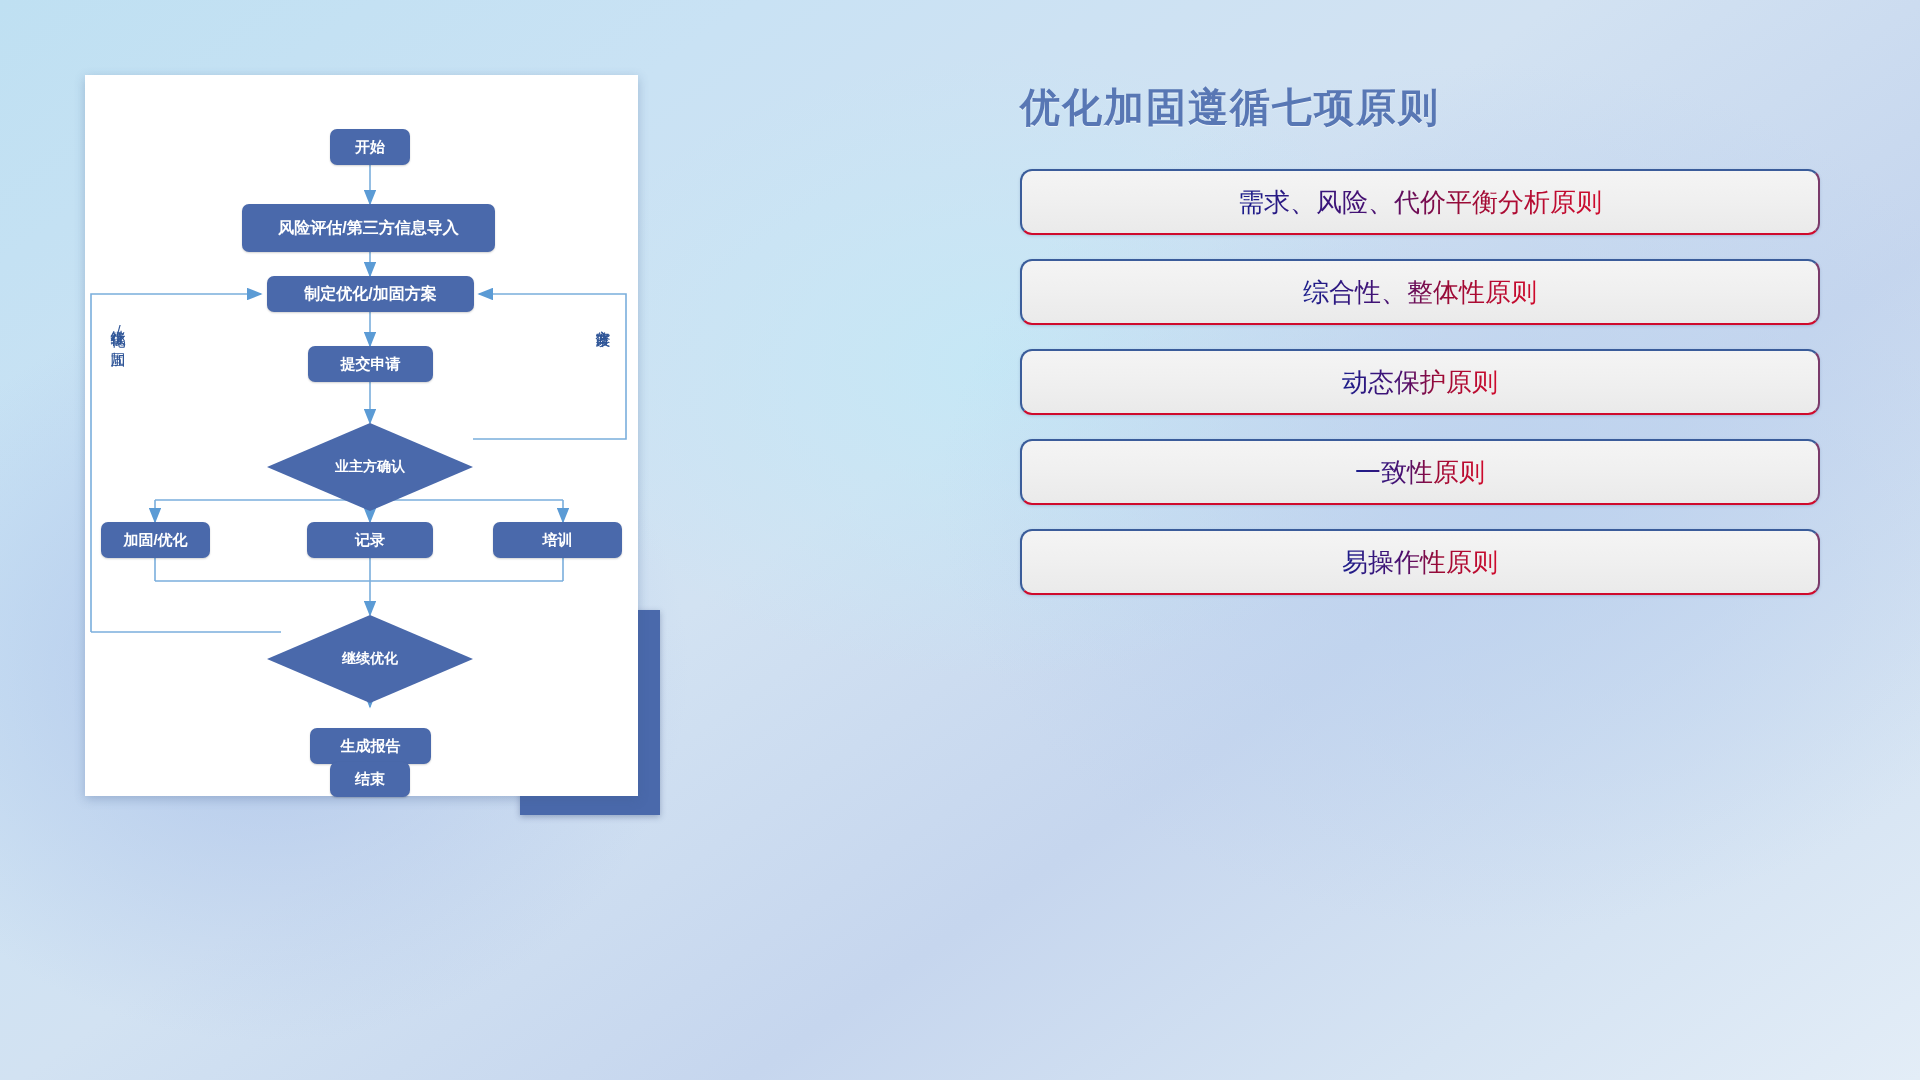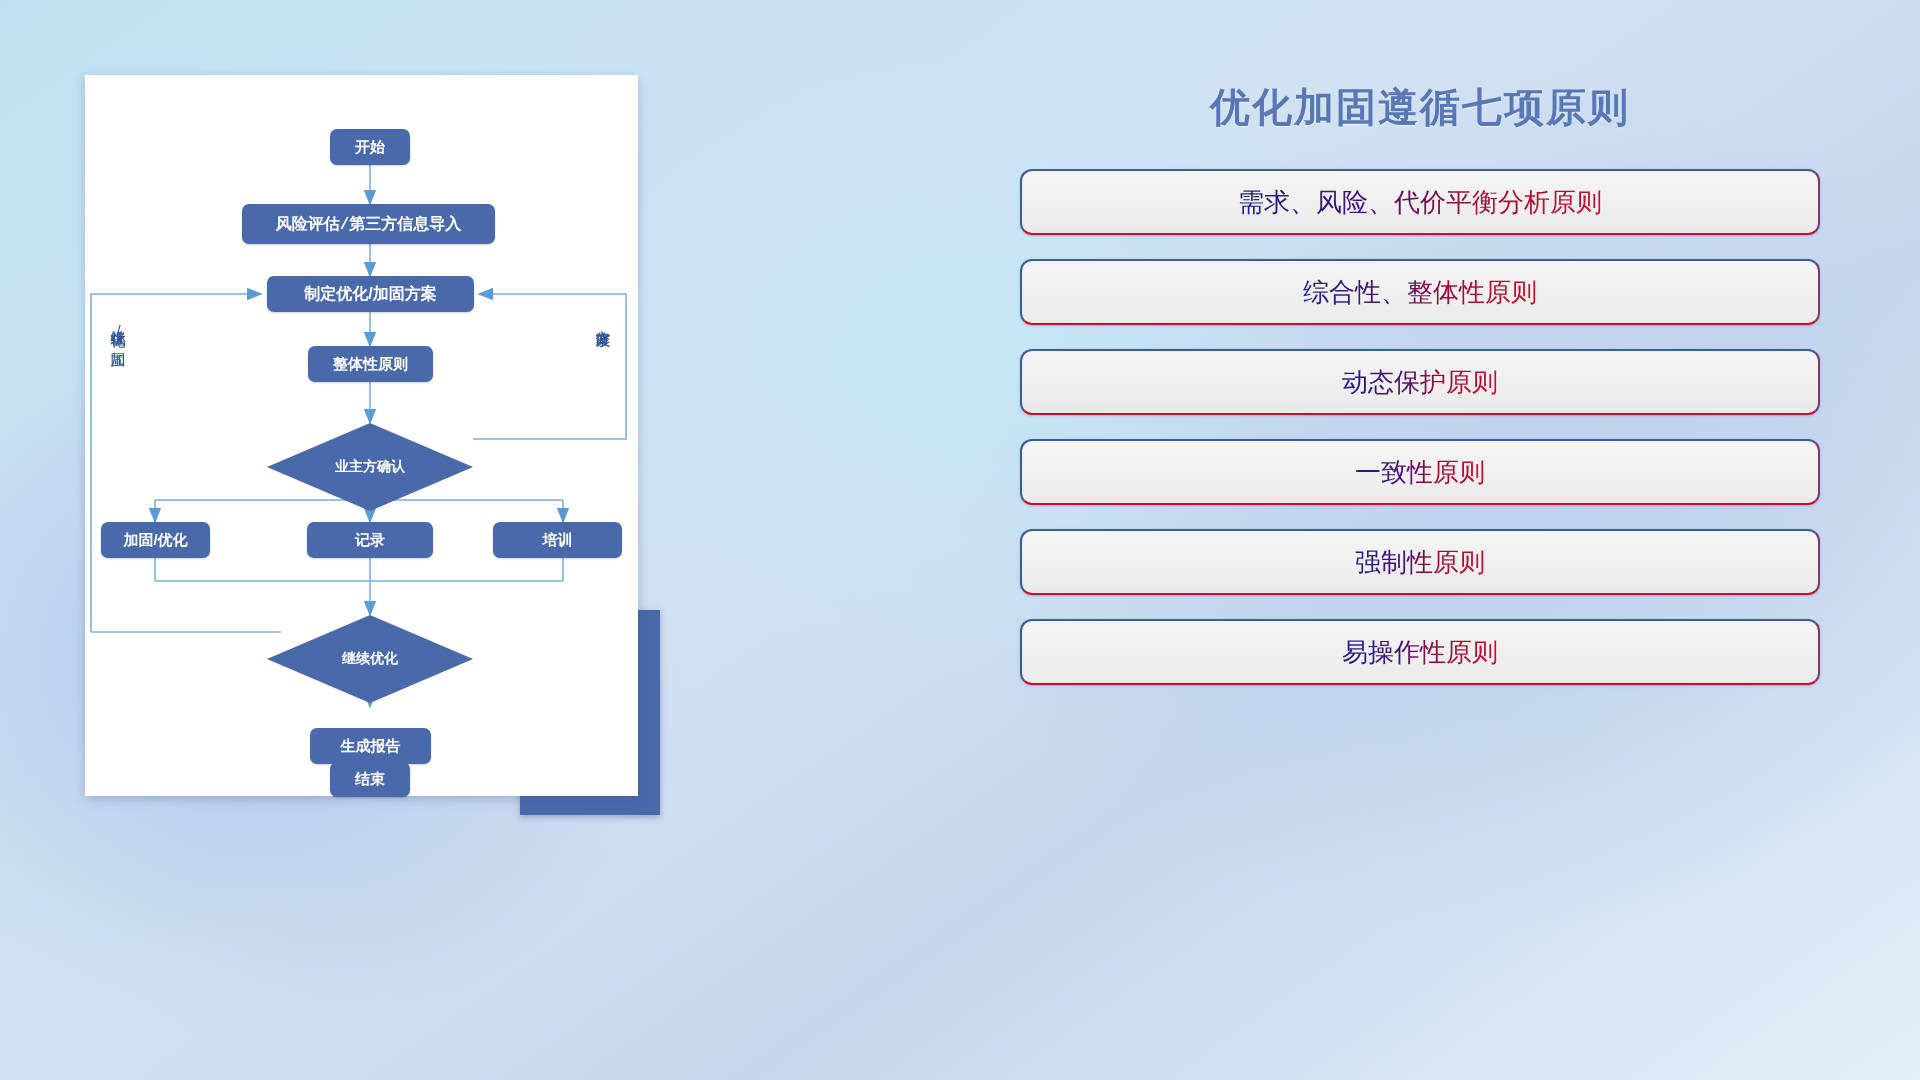--- a/index.html
+++ b/index.html
@@ -52,21 +52,21 @@
     color:#2f5597;
     font-size:15px;
     font-weight:normal;
     letter-spacing:1px;
     line-height:1;
   }
 
   
   #right-panel{ position:absolute; left:1020px; top:80px; width:800px; height:930px; }
   #principles-title{
-    text-align:center;
+    text-align:left;
     font-size:40px;
     font-weight:bold;
     color:#5877b4;
     letter-spacing:2px;
     margin-bottom:34px;
     text-shadow:0 1px 1px rgba(255,255,255,.6);
   }
   .principle-card{
     position:relative;
     height:66px;
@@ -139,30 +139,30 @@
         <line x1="285" y1="592" x2="285" y2="632" marker-end="url(#ar)"></line>
 
         <line x1="285" y1="668" x2="285" y2="687" marker-end="url(#ar)"></line>
       </g>
     </svg>
 
     <div class="node" style="left:245px; top:54px; width:80px; height:36px; font-size:15px;">
       <span>开始</span>
     </div>
 
-    <div class="node" style="left:157px; top:129px; width:253px; height:40px; font-size:16px;font-family:Liberation Mono, monospace;">
+    <div class="node" style="left:157px; top:129px; width:253px; height:48px; font-size:16px;">
       <span>风险评估/第三方信息导入</span>
     </div>
 
     <div class="node" style="left:182px; top:201px; width:207px; height:36px; font-size:16px;">
       <span>制定优化/加固方案</span>
     </div>
 
     <div class="node" style="left:223px; top:271px; width:125px; height:36px; font-size:15px;">
-      <span>整体性原则</span>
+      <span>提交申请</span>
     </div>
 
     <div class="diamond-wrap" style="left:182px; top:348px; width:206px; height:88px;font-family:Liberation Mono, monospace;">
       <svg width="206" height="88" viewBox="0 0 206 88">
         <polygon points="103,0 206,44 103,88 0,44" fill="#4a69ab"></polygon>
       </svg>
       <span class="diamond-label">业主方确认</span>
     </div>
 
     <div class="node" style="left:16px; top:447px; width:109px; height:36px; font-size:15px;">
@@ -209,19 +209,16 @@
   <div class="principle-card">
     <span class="principle-text">综合性、整体性原则</span>
   </div>
   <div class="principle-card">
     <span class="principle-text">动态保护原则</span>
   </div>
   <div class="principle-card">
     <span class="principle-text">一致性原则</span>
   </div>
   <div class="principle-card">
-    <span class="principle-text">强制性原则</span>
-  </div>
-  <div class="principle-card">
     <span class="principle-text">易操作性原则</span>
   </div>
 
 </div>
 
 </body></html>

